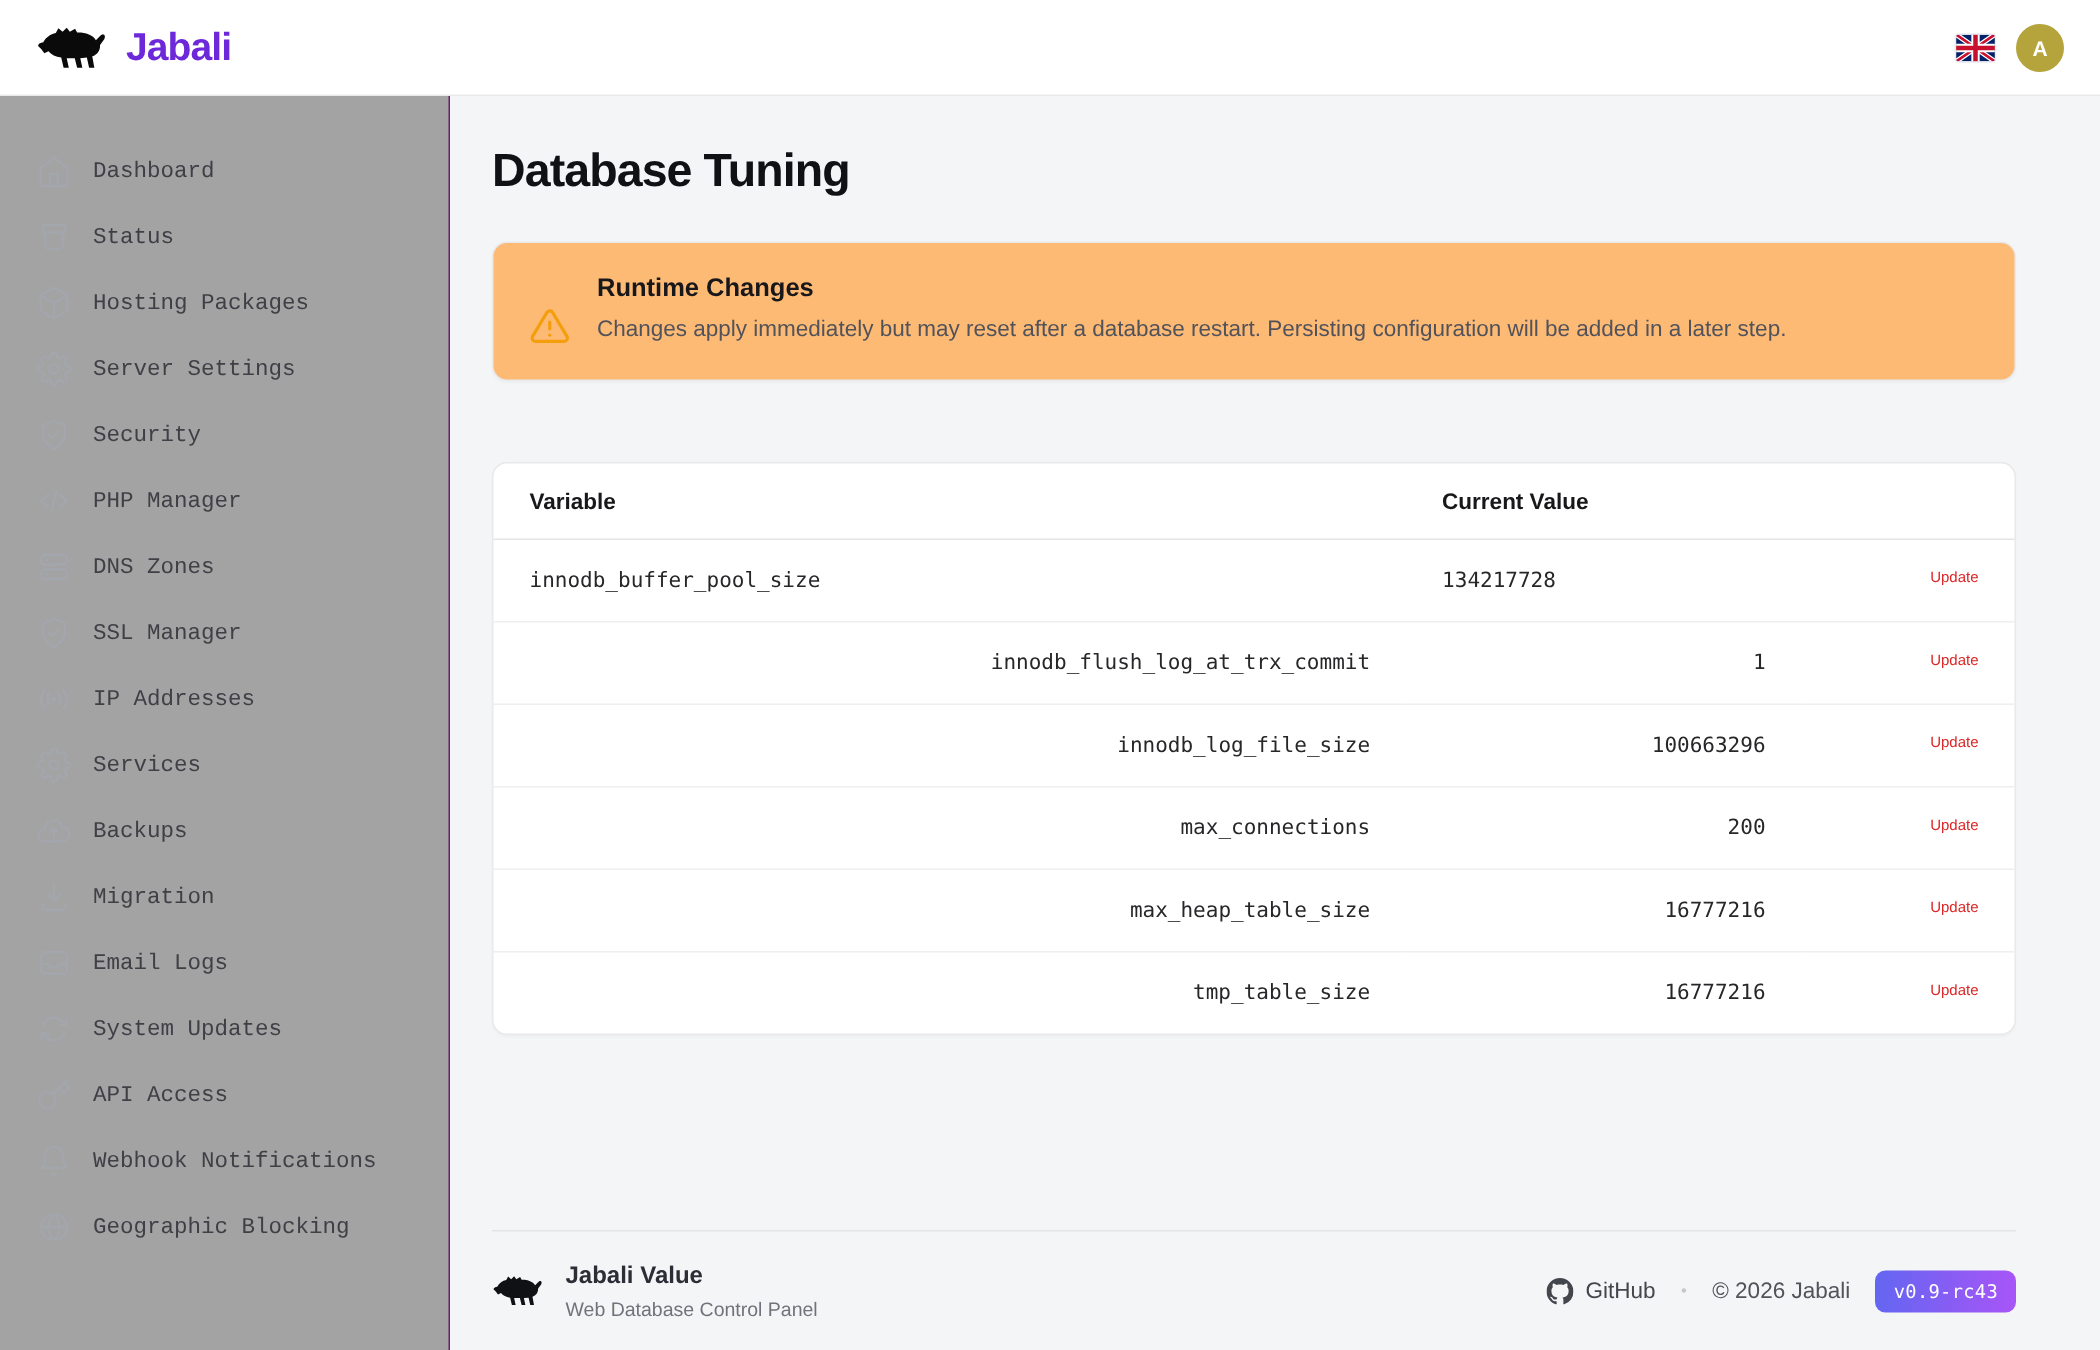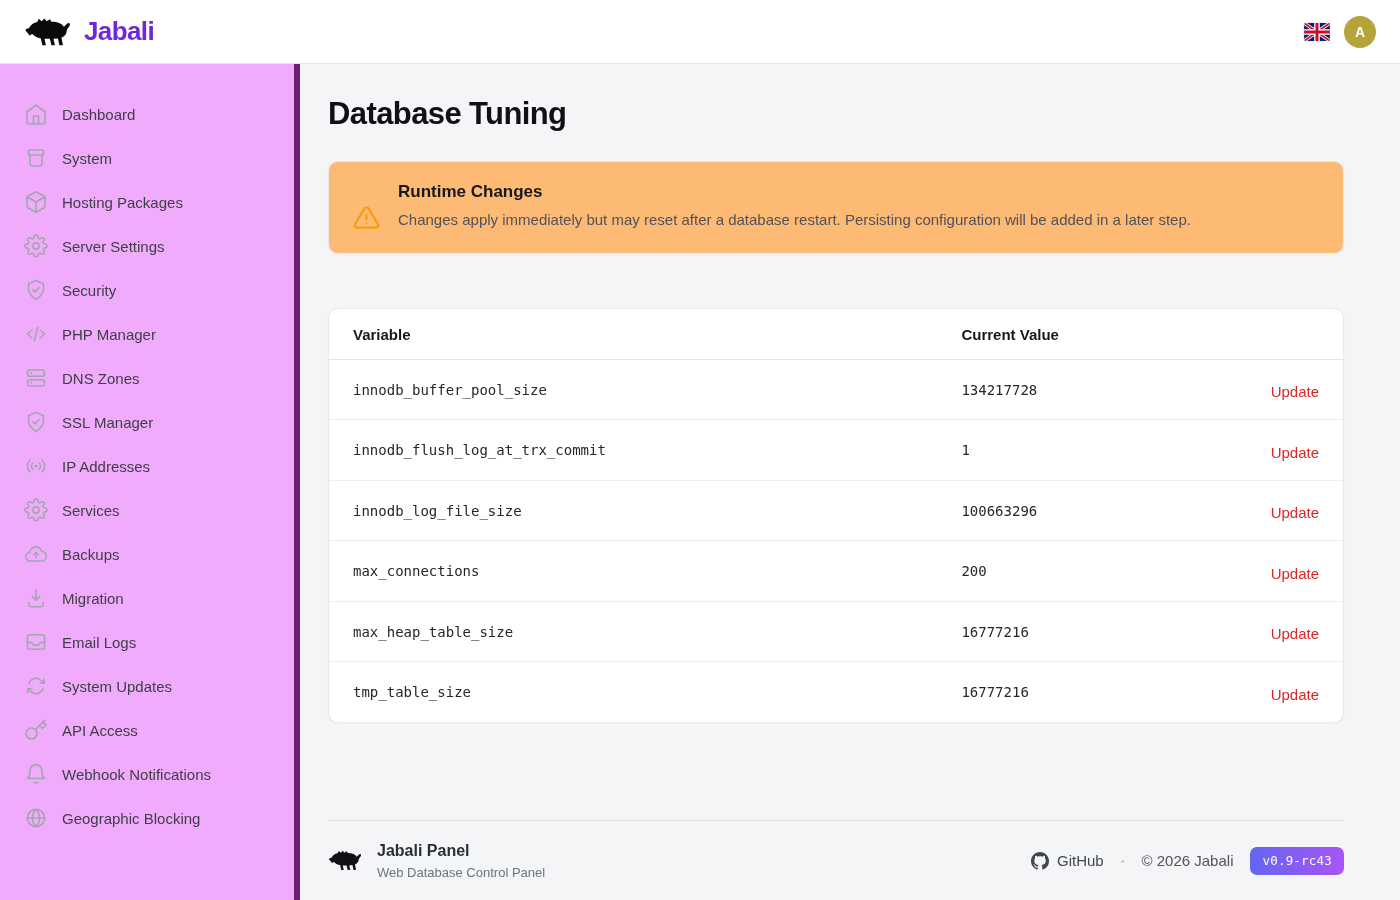--- a/index.html
+++ b/index.html
@@ -29,22 +29,22 @@
   .avatar {
     width:32px; height:32px; border-radius:50%;
     background:var(--avatar-bg,#b5a33c); color:#fff;
     font-weight:700; font-size:14px;
     display:flex; align-items:center; justify-content:center; cursor:pointer;
     border:none;
   }
   
   .shell { display:flex; height:836px; }
   .sidebar {
-    width:300px; flex:none; background:#f0abfc; border-right:6px solid #701a75;
-    padding:28px 0 0; overflow:hidden;
+    width:300px; flex:none; background:#a3a3a3; border-right:1px solid #701a75;
+    padding:28px 0 0; overflow:hidden;font-family:Liberation Mono, monospace;
   }
   .side-item {
     display:flex; align-items:center; gap:14px;
     padding:10px 24px; height:44px;
     color:#3f3f46; font-size:15px; text-decoration:none; cursor:pointer;
   }
   .side-icon { width:24px; height:24px; color:#a4a6ad; flex:none; display:flex; }
   .side-icon svg { width:24px; height:24px; }
   .side-label { white-space:nowrap; }
   
@@ -65,30 +65,30 @@
   .callout-body { margin:0; font-size:15px; color:#52525b; line-height:1.45; }
   .table-card {
     margin-top:54px; background:#fff; border:1px solid #e9e9ec; border-radius:10px;
     overflow:hidden; box-shadow:0 1px 2px rgba(0,0,0,.03);
   }
   table { width:100%; border-collapse:collapse; }
   thead th {
     text-align:left; font-size:15px; font-weight:700; color:#18181b;
     padding:17px 24px 16px; border-bottom:1px solid #e4e4e7;
   }
-  tbody tr + tr td { border-top:1px solid #eeeef0; }
+  tbody tr + tr td { border-top:1px solid #eeeef0;text-align:right; }
   tbody td {
     padding:19px 24px;
     font-family:"DejaVu Sans Mono","Liberation Mono",monospace;
     font-size:14px; color:#27272a;
   }
   td.cell-action { text-align:right; }
   .update-link {
-    display:inline-flex; align-items:center; gap:7px;
-    color:var(--accent-red,#dc2626); font-size:15px;
+    display:inline-flex; gap:7px;
+    color:var(--accent-red,#dc2626); font-size:10px;
     font-family:"Liberation Sans","DejaVu Sans",sans-serif;
     text-decoration:none; cursor:pointer; white-space:nowrap;
   }
   
   .page-footer {
     margin-top:auto; height:80px; border-top:1px solid #e4e4e7;
     display:flex; align-items:center; justify-content:space-between;
   }
   .f-brand { display:flex; align-items:center; gap:13px; }
   .f-boar { width:36px; height:25px; color:#101114; }
@@ -143,21 +143,21 @@
           </span>
     <span class="side-label">Dashboard</span>
   </a>
         <a class="side-item">
     <span class="side-icon">
             <svg viewBox="0 0 24 24" fill="none" stroke="currentColor" stroke-width="1.6" stroke-linecap="round" stroke-linejoin="round">
               <rect x="4.5" y="4" width="15" height="5" rx="1.8"></rect>
               <path d="M6 9v8.2A2.8 2.8 0 0 0 8.8 20h6.4a2.8 2.8 0 0 0 2.8-2.8V9"></path>
             </svg>
           </span>
-    <span class="side-label">System</span>
+    <span class="side-label">Status</span>
   </a>
         <a class="side-item">
     <span class="side-icon">
             <svg viewBox="0 0 24 24" fill="none" stroke="currentColor" stroke-width="1.6" stroke-linecap="round" stroke-linejoin="round">
               <path d="M21 16V8a2 2 0 0 0-1-1.73l-7-4a2 2 0 0 0-2 0l-7 4A2 2 0 0 0 3 8v8a2 2 0 0 0 1 1.73l7 4a2 2 0 0 0 2 0l7-4A2 2 0 0 0 21 16z"></path>
               <path d="M3.3 7l8.7 5 8.7-5"></path>
               <path d="M12 22V12"></path>
             </svg>
           </span>
     <span class="side-label">Hosting Packages</span>
@@ -390,21 +390,21 @@
             </tbody>
         </table>
       </section>
 
       <footer class="page-footer">
         <div class="f-brand">
           <span class="f-boar"><svg viewBox="0 0 72 48" fill="currentColor">
                 <path d="M5 25 L2 22 C2 20 4 19 7 18.5 C9.5 13.5 14 10.5 19 9.5 L21.5 5 L25.5 8.5 L29.5 4.5 L32.5 8.5 L37.5 5.5 L39.5 9.2 C47.5 9 54.5 11.5 57.5 16.5 L61.5 12.5 C64.5 9.5 67.5 11.5 65.5 15.5 L61.5 21 C61.8 26 59 30.2 54 32 L56 43 L51 43 L48.8 33.2 L42.5 33.8 L44.5 43 L39.5 43 L37.2 33.8 L29.5 33.8 L31.5 43 L26.5 43 L24.2 33.2 C19 32.4 14.5 30.2 12 27 L8 29 Z"></path>
               </svg></span>
           <div>
-            <div class="f-name">Jabali Panel</div>
+            <div class="f-name">Jabali Value</div>
             <div class="f-sub">Web Database Control Panel</div>
           </div>
         </div>
         <div class="f-right">
           <a class="gh">
             <span style="display:inline-flex">
                 <svg viewBox="0 0 16 16" fill="currentColor">
                   <path d="M8 0C3.58 0 0 3.58 0 8c0 3.54 2.29 6.53 5.47 7.59.4.07.55-.17.55-.38 0-.19-.01-.82-.01-1.49-2.01.37-2.53-.49-2.69-.94-.09-.23-.48-.94-.82-1.13-.28-.15-.68-.52-.01-.53.63-.01 1.08.58 1.23.82.72 1.21 1.87.87 2.33.66.07-.52.28-.87.51-1.07-1.78-.2-3.64-.89-3.64-3.95 0-.87.31-1.59.82-2.15-.08-.2-.36-1.02.08-2.12 0 0 .67-.21 2.2.82.64-.18 1.32-.27 2-.27s1.36.09 2 .27c1.53-1.04 2.2-.82 2.2-.82.44 1.1.16 1.92.08 2.12.51.56.82 1.27.82 2.15 0 3.07-1.87 3.75-3.65 3.95.29.25.54.73.54 1.48 0 1.07-.01 1.93-.01 2.2 0 .21.15.46.55.38A8.01 8.01 0 0 0 16 8c0-4.42-3.58-8-8-8z"></path>
                 </svg>
               </span>

